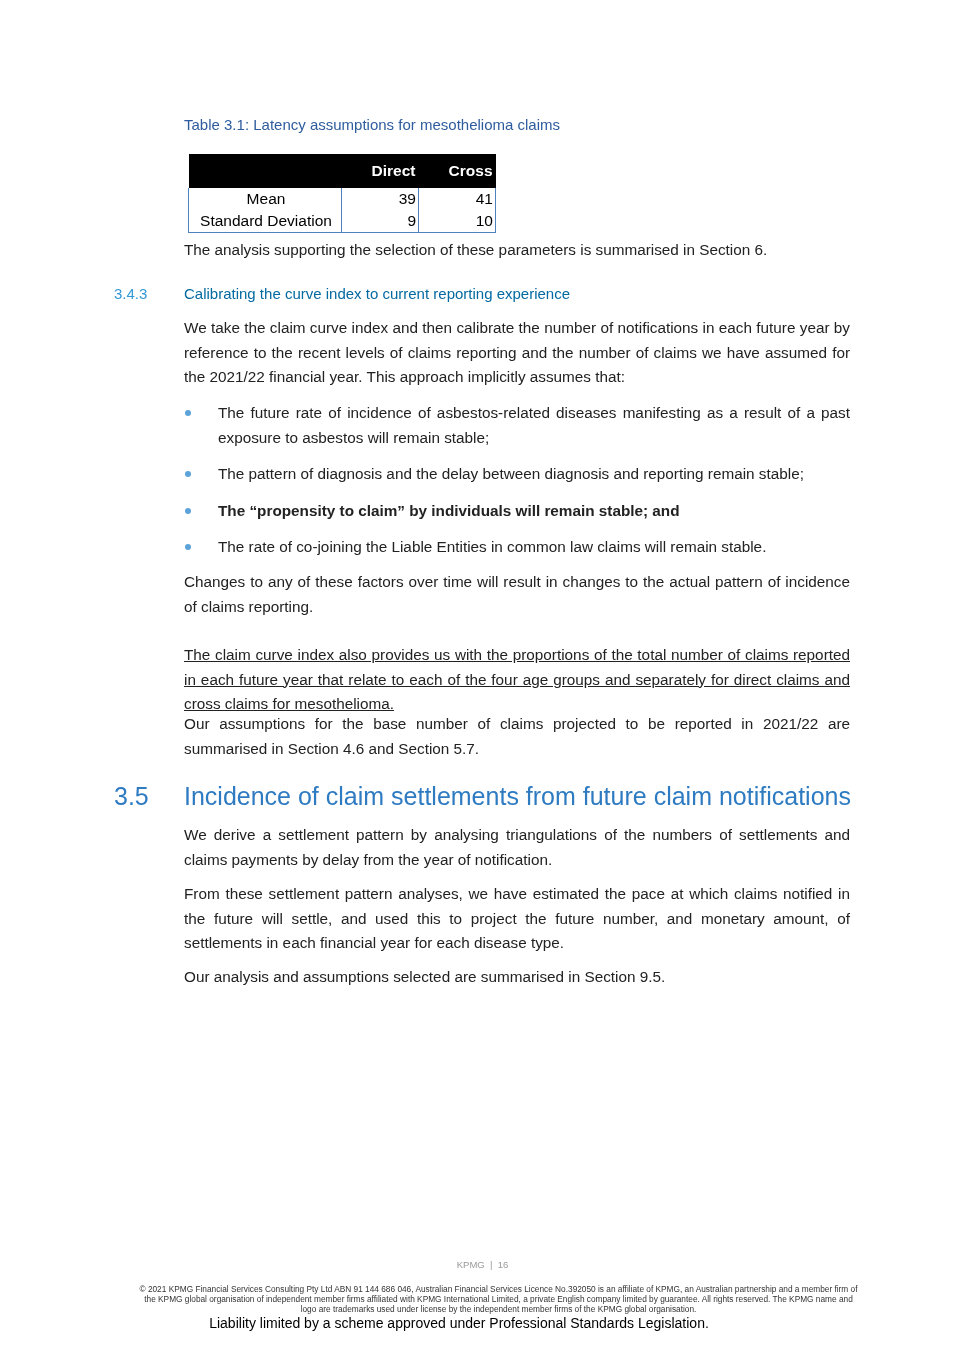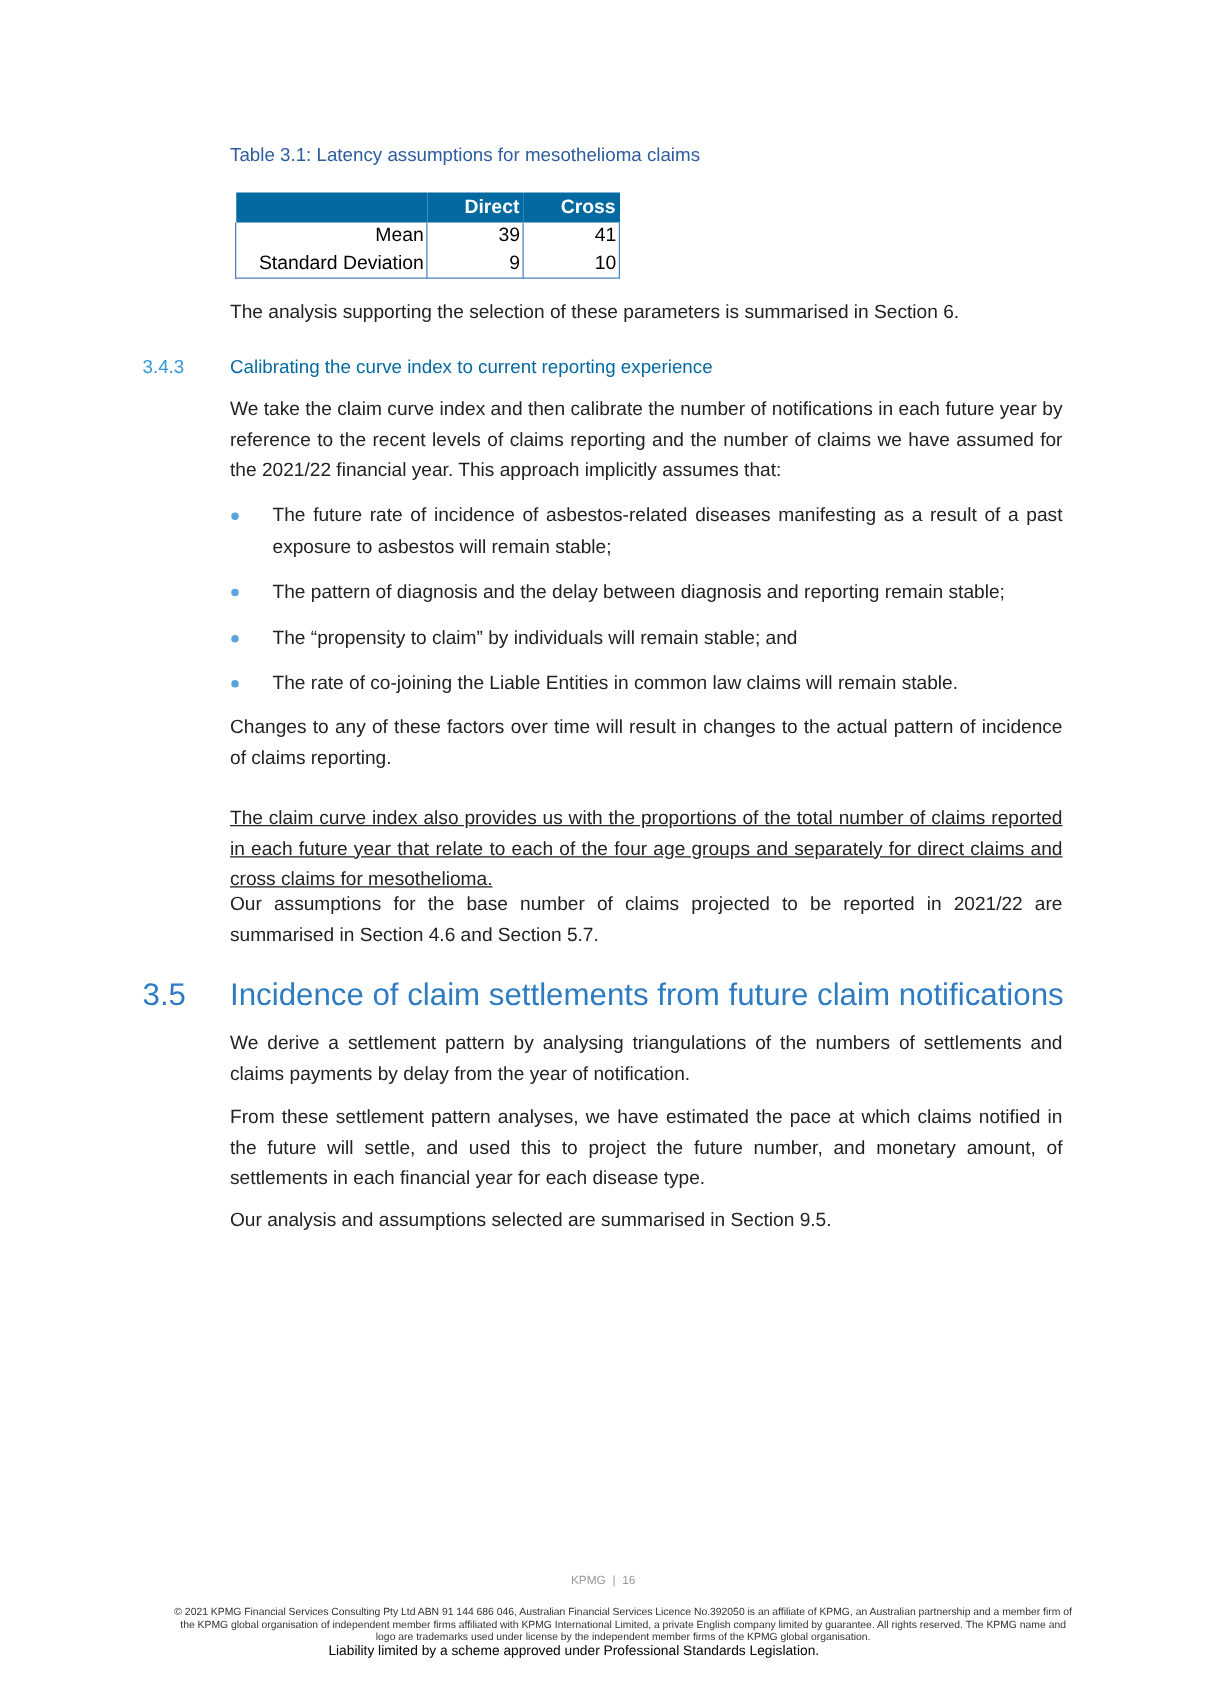--- a/index.html
+++ b/index.html
@@ -3,46 +3,46 @@
 <meta charset="utf-8">
 <style>
   html, body { margin: 0; padding: 0; background: #ffffff; }
   body { width: 965px; height: 1365px; position: relative; overflow: hidden;
          font-family: "Liberation Sans", sans-serif; color: #222222; }
   .abs { position: absolute; }
   .caption { left: 184px; top: 116px; font-size: 15px; color: #2e5c9e; white-space: nowrap; }
 
   table.lat { position: absolute; left: 188px; top: 154px; border-collapse: collapse;
               font-family: "Liberation Sans", sans-serif; font-size: 15.5px; }
-  table.lat th { background: #0369a1; color: #ffffff; font-weight: bold; height: 24px;
+  table.lat th { background: #000000; color: #ffffff; font-weight: bold; height: 34px;
                  padding: 0 3px; text-align: center; border: none; }
   table.lat td { height: 22px; padding: 0 2px 0 4px; color: #000; line-height: 22px; }
   table.lat tr.row td { border-left: 1.5px solid #4f81bd; border-right: 1.5px solid #4f81bd; }
   table.lat tr.last td { border-bottom: 1.5px solid #4f81bd; }
-  table.lat .c0 { width: 146px; text-align: right; }
+  table.lat .c0 { width: 146px; text-align: center; }
   table.lat .c1 { width: 70px; text-align: right; }
   table.lat .c2 { width: 70px; text-align: right; }
 
   .para { position: absolute; left: 184px; width: 666px; font-size: 15.3px; line-height: 24.5px;
           text-align: justify; color: #222; }
   .heading-num { position: absolute; left: 114px; color: #3399d6; }
   .heading-text { position: absolute; left: 184px; color: #0369a1; white-space: nowrap; }
   .h3 { font-size: 15px; }
   .h2 { font-size: 25px; color: #2e7bc2; }
 
   .bullet { position: absolute; left: 184px; width: 666px; font-size: 15.3px; line-height: 24.5px; }
   .bullet .dot { position: absolute; left: 1px; top: 9px; width: 6px; height: 6px; border-radius: 50%; background: #5ba3d9; }
   .bullet .btext { margin-left: 34px; display: block; text-align: justify; }
 
   .pagenum { position: absolute; left: 0; width: 965px; top: 1259px; text-align: center;
              font-size: 9.5px; color: #999; }
   .legal { position: absolute; left: 136px; width: 725px; top: 1284px; text-align: center;
            font-size: 8.3px; line-height: 10.2px; color: #333; }
   .liability { position: absolute; left: 0; width: 918px; top: 1315px; text-align: center;
-               font-size: 11px; color: #000; }
+               font-size: 14px; color: #000; }
 </style>
 </head>
 <body>
 
 <div class="abs caption">Table 3.1: Latency assumptions for mesothelioma claims</div>
 
 <table class="lat">
   <thead>
     <tr>
       <th class="c0"></th>
@@ -72,21 +72,21 @@
 <div class="para" style="top:316px;">We take the claim curve index and then calibrate the number of notifications in each future year by reference to the recent levels of claims reporting and the number of claims we have assumed for the 2021/22 financial year. This approach implicitly assumes that:</div>
 
 <div class="bullet" style="top:401px;">
   <span class="dot"></span>
   <span class="btext">The future rate of incidence of asbestos-related diseases manifesting as a result of a past exposure to asbestos will remain stable;</span>
 </div>
 <div class="bullet" style="top:462px;">
   <span class="dot"></span>
   <span class="btext">The pattern of diagnosis and the delay between diagnosis and reporting remain stable;</span>
 </div>
-<div class="bullet" style="top:499px;">
+<div class="bullet" style="top:499px;font-weight:bold;">
   <span class="dot"></span>
   <span class="btext">The “propensity to claim” by individuals will remain stable; and</span>
 </div>
 <div class="bullet" style="top:535px;">
   <span class="dot"></span>
   <span class="btext">The rate of co-joining the Liable Entities in common law claims will remain stable.</span>
 </div>
 
 <div class="para" style="top:570px;">Changes to any of these factors over time will result in changes to the actual pattern of incidence of claims reporting.</div>
 <div class="para" style="top:643px;text-decoration:underline;">The claim curve index also provides us with the proportions of the total number of claims reported in each future year that relate to each of the four age groups and separately for direct claims and cross claims for mesothelioma.</div>

